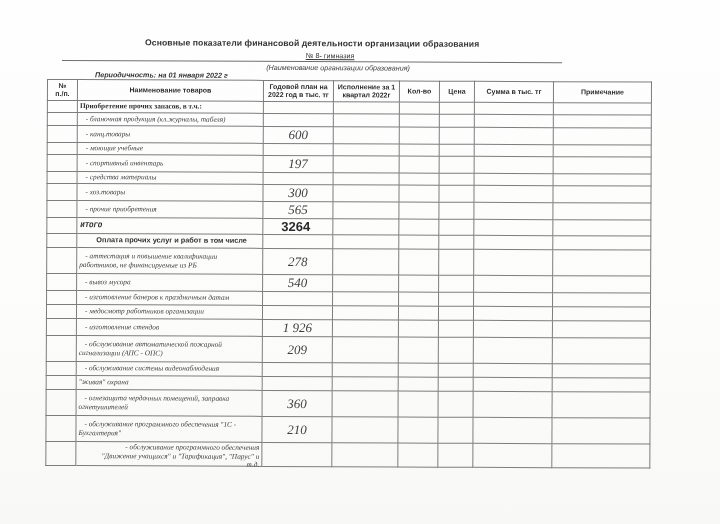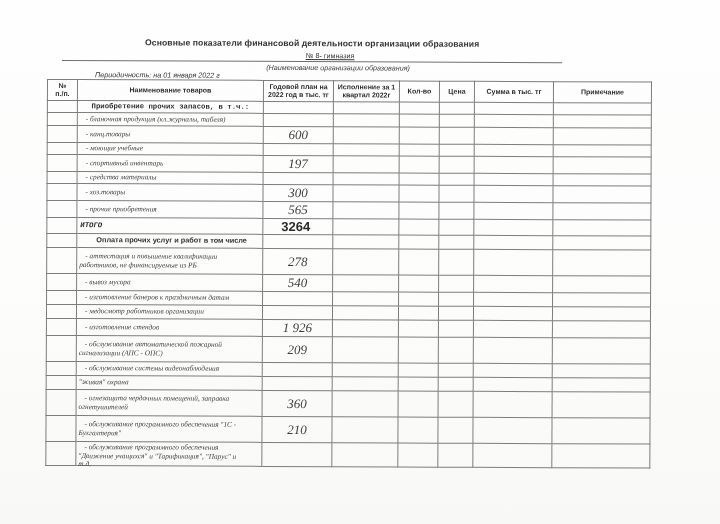--- a/index.html
+++ b/index.html
@@ -28,21 +28,21 @@
   .org-rule{
     position:absolute;top:60px;left:62px;width:500px;height:0;
     border-top:1px solid #6f6f6f;
   }
   .org-caption{
     position:absolute;top:62px;left:0;width:676px;
     text-align:center;font-size:7.2px;font-style:italic;color:#3f3f3f;
   }
   .periodicity{
     position:absolute;top:70px;left:95px;
-    font-size:7.2px;font-weight:normal;font-style:italic;color:#333;
+    font-size:7.2px;font-weight:bold;font-style:italic;color:#333;
   }
   
   .doc-table{
     position:absolute;left:47px;top:79px;
     border-collapse:collapse;table-layout:fixed;width:604px;
     border:1.2px solid #5c5c5c;
   }
   .doc-table th,.doc-table td{
     border:1px solid #7d7d7d;
     padding:0;margin:0;overflow:hidden;
@@ -58,38 +58,38 @@
     font-family:"Liberation Serif",serif;font-style:italic;
     font-size:7.3px;line-height:8.6px;color:#3d3d3d;
     white-space:pre-line;text-indent:6px;padding-left:1px;
   }
   td.c-plan{
     font-family:"Liberation Serif",serif;font-style:italic;
     font-size:13px;text-align:center;color:#3d3d3d;
   }
   
   .r-section .nm{
-    font-family:Liberation Mono, monospace;font-style:normal;font-weight:bold;
-    text-align:center;text-indent:0;color:#2e2e2e;
+    font-family:Liberation Serif, serif;font-style:normal;font-weight:bold;
+    text-indent:0;color:#2e2e2e;
   }
   .r-section2 .nm{
     font-family:"Liberation Sans",sans-serif;font-style:normal;font-weight:bold;
     text-indent:17px;color:#2e2e2e;
   }
   .r-total .nm{
     font-family:Liberation Mono, monospace;font-weight:bold;font-style:italic;
     text-indent:1px;color:#2b2b2b;
   }
   .r-total td.c-plan{
     font-family:"Liberation Sans",sans-serif;font-style:normal;font-weight:bold;
     text-align:left;padding-left:18px;color:#2b2b2b;
   }
   .r-plain .nm{text-indent:0;}
   
-  .r-overflow td.c-name{vertical-align:top;overflow:visible;}
+  .r-overflow td.c-name{vertical-align:top;overflow:visible;text-align:right;}
   .r-overflow .nm{height:15px;overflow:visible;padding-top:1px;}
 </style>
 </head>
 <body>
 
 <div class="sheet">
 
   <div class="doc-title">Основные показатели  финансовой деятельности организации образования</div>
   <div class="org-name">№ 8- гимназия</div>
   <div class="org-rule"></div>

